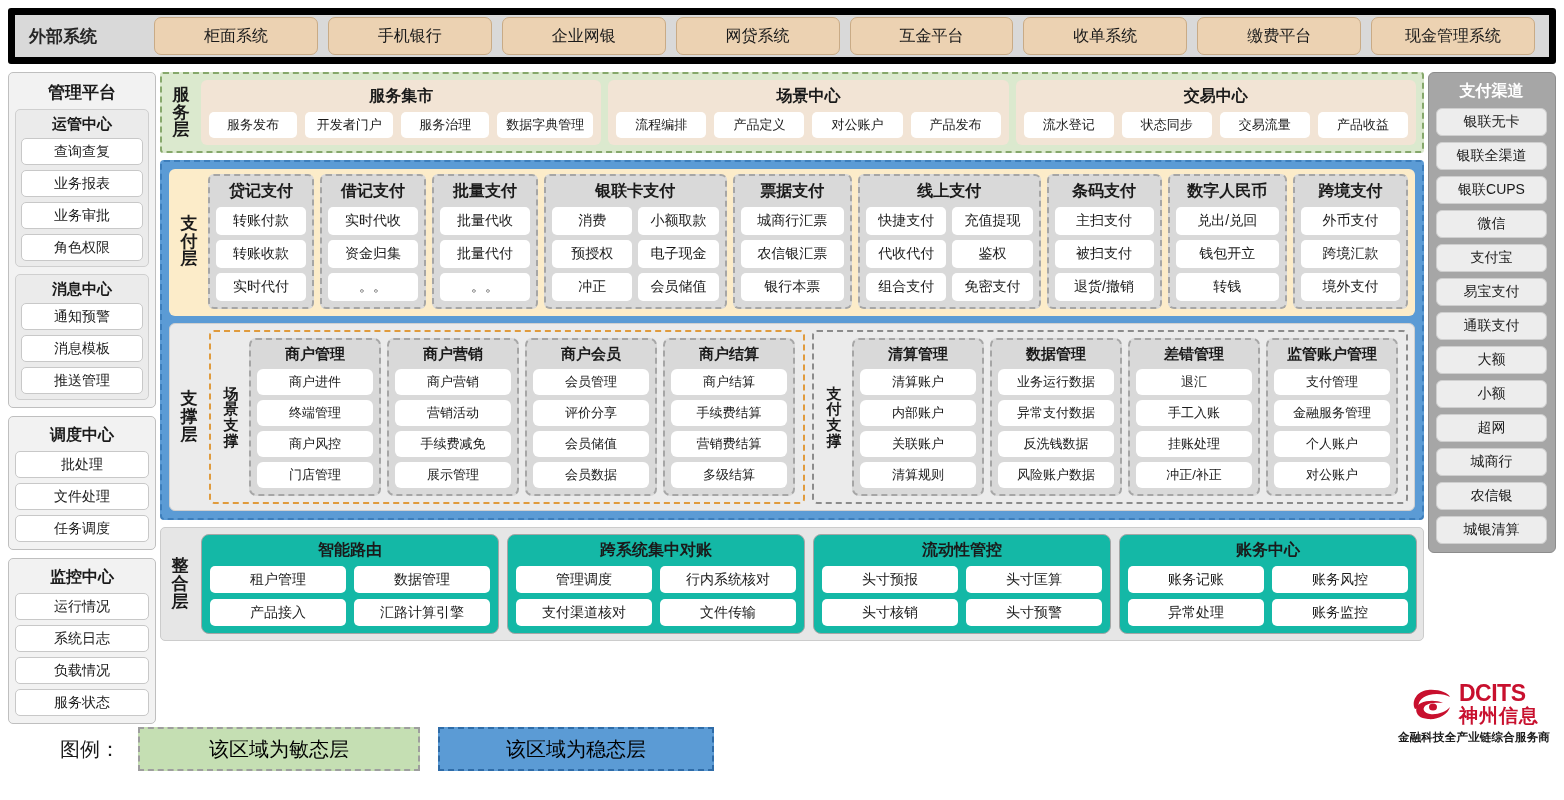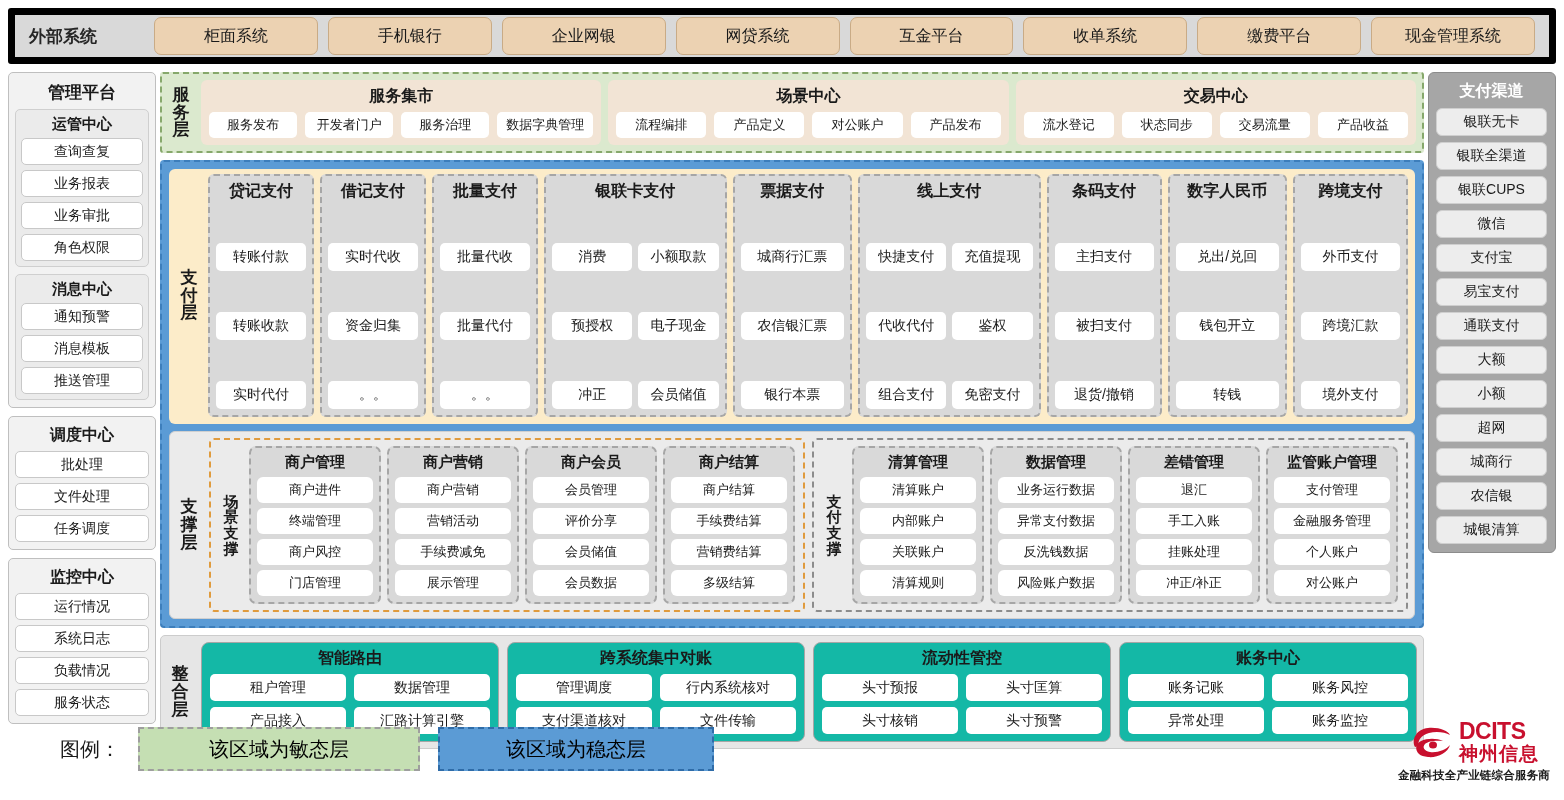--- a/index.html
+++ b/index.html
@@ -126,21 +126,21 @@
   }
   .pay-group .g-title{
     text-align:center; font-weight:bold; font-size:16px; color:#1a1a1a;
     padding:2px 0 5px 0; white-space:nowrap;
   }
   .pay-rows{ display:flex; flex-direction:column; gap:5px; flex:1; }
   .pay-row{ display:flex; gap:6px; }
   .pay-cell{
     background:#fff; border-radius:5px; height:28px; flex:1 1 0;
     display:flex; align-items:center; justify-content:center;
-    font-size:14px; color:#1a1a1a; white-space:nowrap; padding:0 4px;margin-top:36px;
+    font-size:14px; color:#1a1a1a; white-space:nowrap; padding:0 4px;
   }
 
   
   #support-layer{
     background:#ebebeb; border:1px solid #d0d0d0; border-radius:6px;
     padding:6px; display:flex; align-items:stretch; gap:7px;
   }
   .support-box{
     flex:1 1 0; display:flex; align-items:stretch; gap:6px;
     padding:6px 8px;
@@ -190,21 +190,21 @@
   #legend .legend-label{ font-size:20px; color:#1a1a1a; }
   .legend-swatch{
     height:44px; width:282px; display:flex; align-items:center; justify-content:center;
     font-size:20px; color:#000000;
   }
   #legend-agile{ background:#c5dfb3; border:2px dashed #9e9e9e; }
   #legend-stable{ background:#5b9bd5; border:2px dashed #2f6ca8; width:276px; }
 
   
   #logo-block{
-    position:absolute; left:1388px; top:720px; width:172px; text-align:center;
+    position:absolute; left:1388px; top:682px; width:172px; text-align:center;
   }
   #logo-row{ display:flex; align-items:center; justify-content:center; gap:4px; }
   #logo-mark{ width:46px; height:38px; flex:0 0 46px; }
   #logo-text{ text-align:left; line-height:1; }
   #logo-en{ font-size:23px; font-weight:bold; color:#c8102e; letter-spacing:-0.5px; }
   #logo-cn{ font-size:19px; font-weight:bold; color:#c8102e; letter-spacing:1px; margin-top:1px;}
   #logo-tag{ font-size:11.5px; font-weight:bold; color:#1a1a1a; margin-top:5px; white-space:nowrap; letter-spacing:0.2px;}
 </style>
 </head>
 <body>

